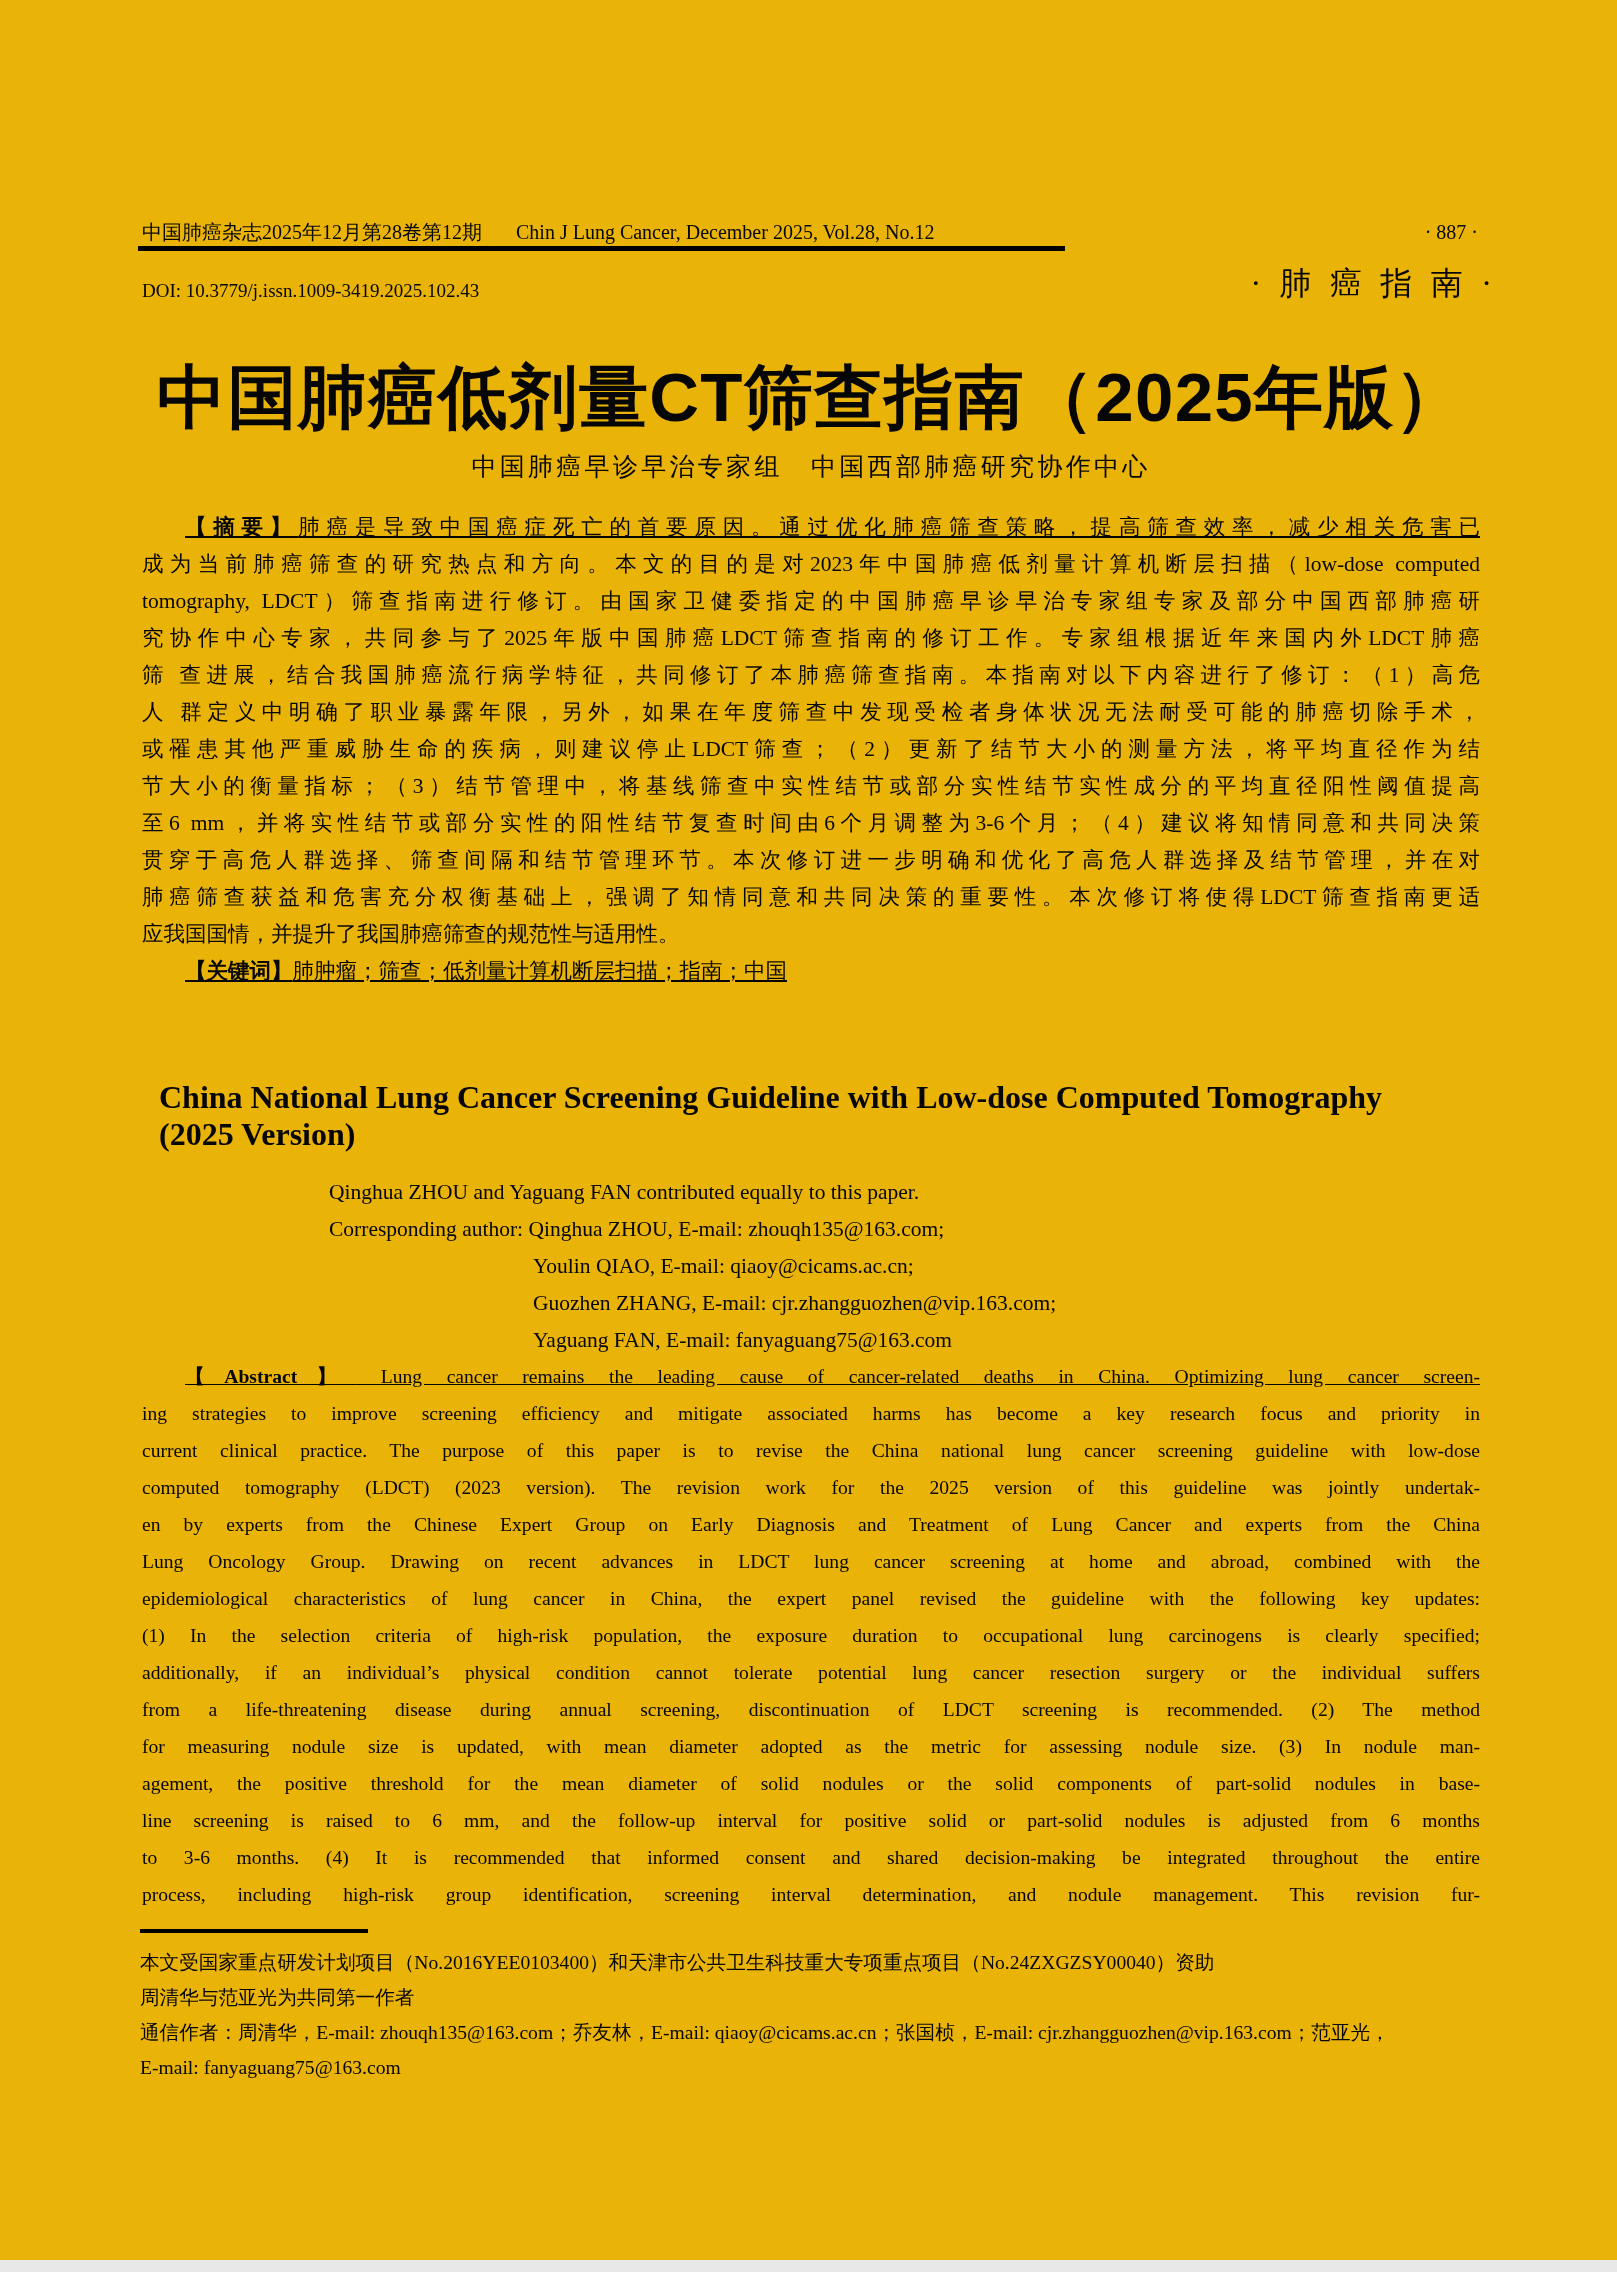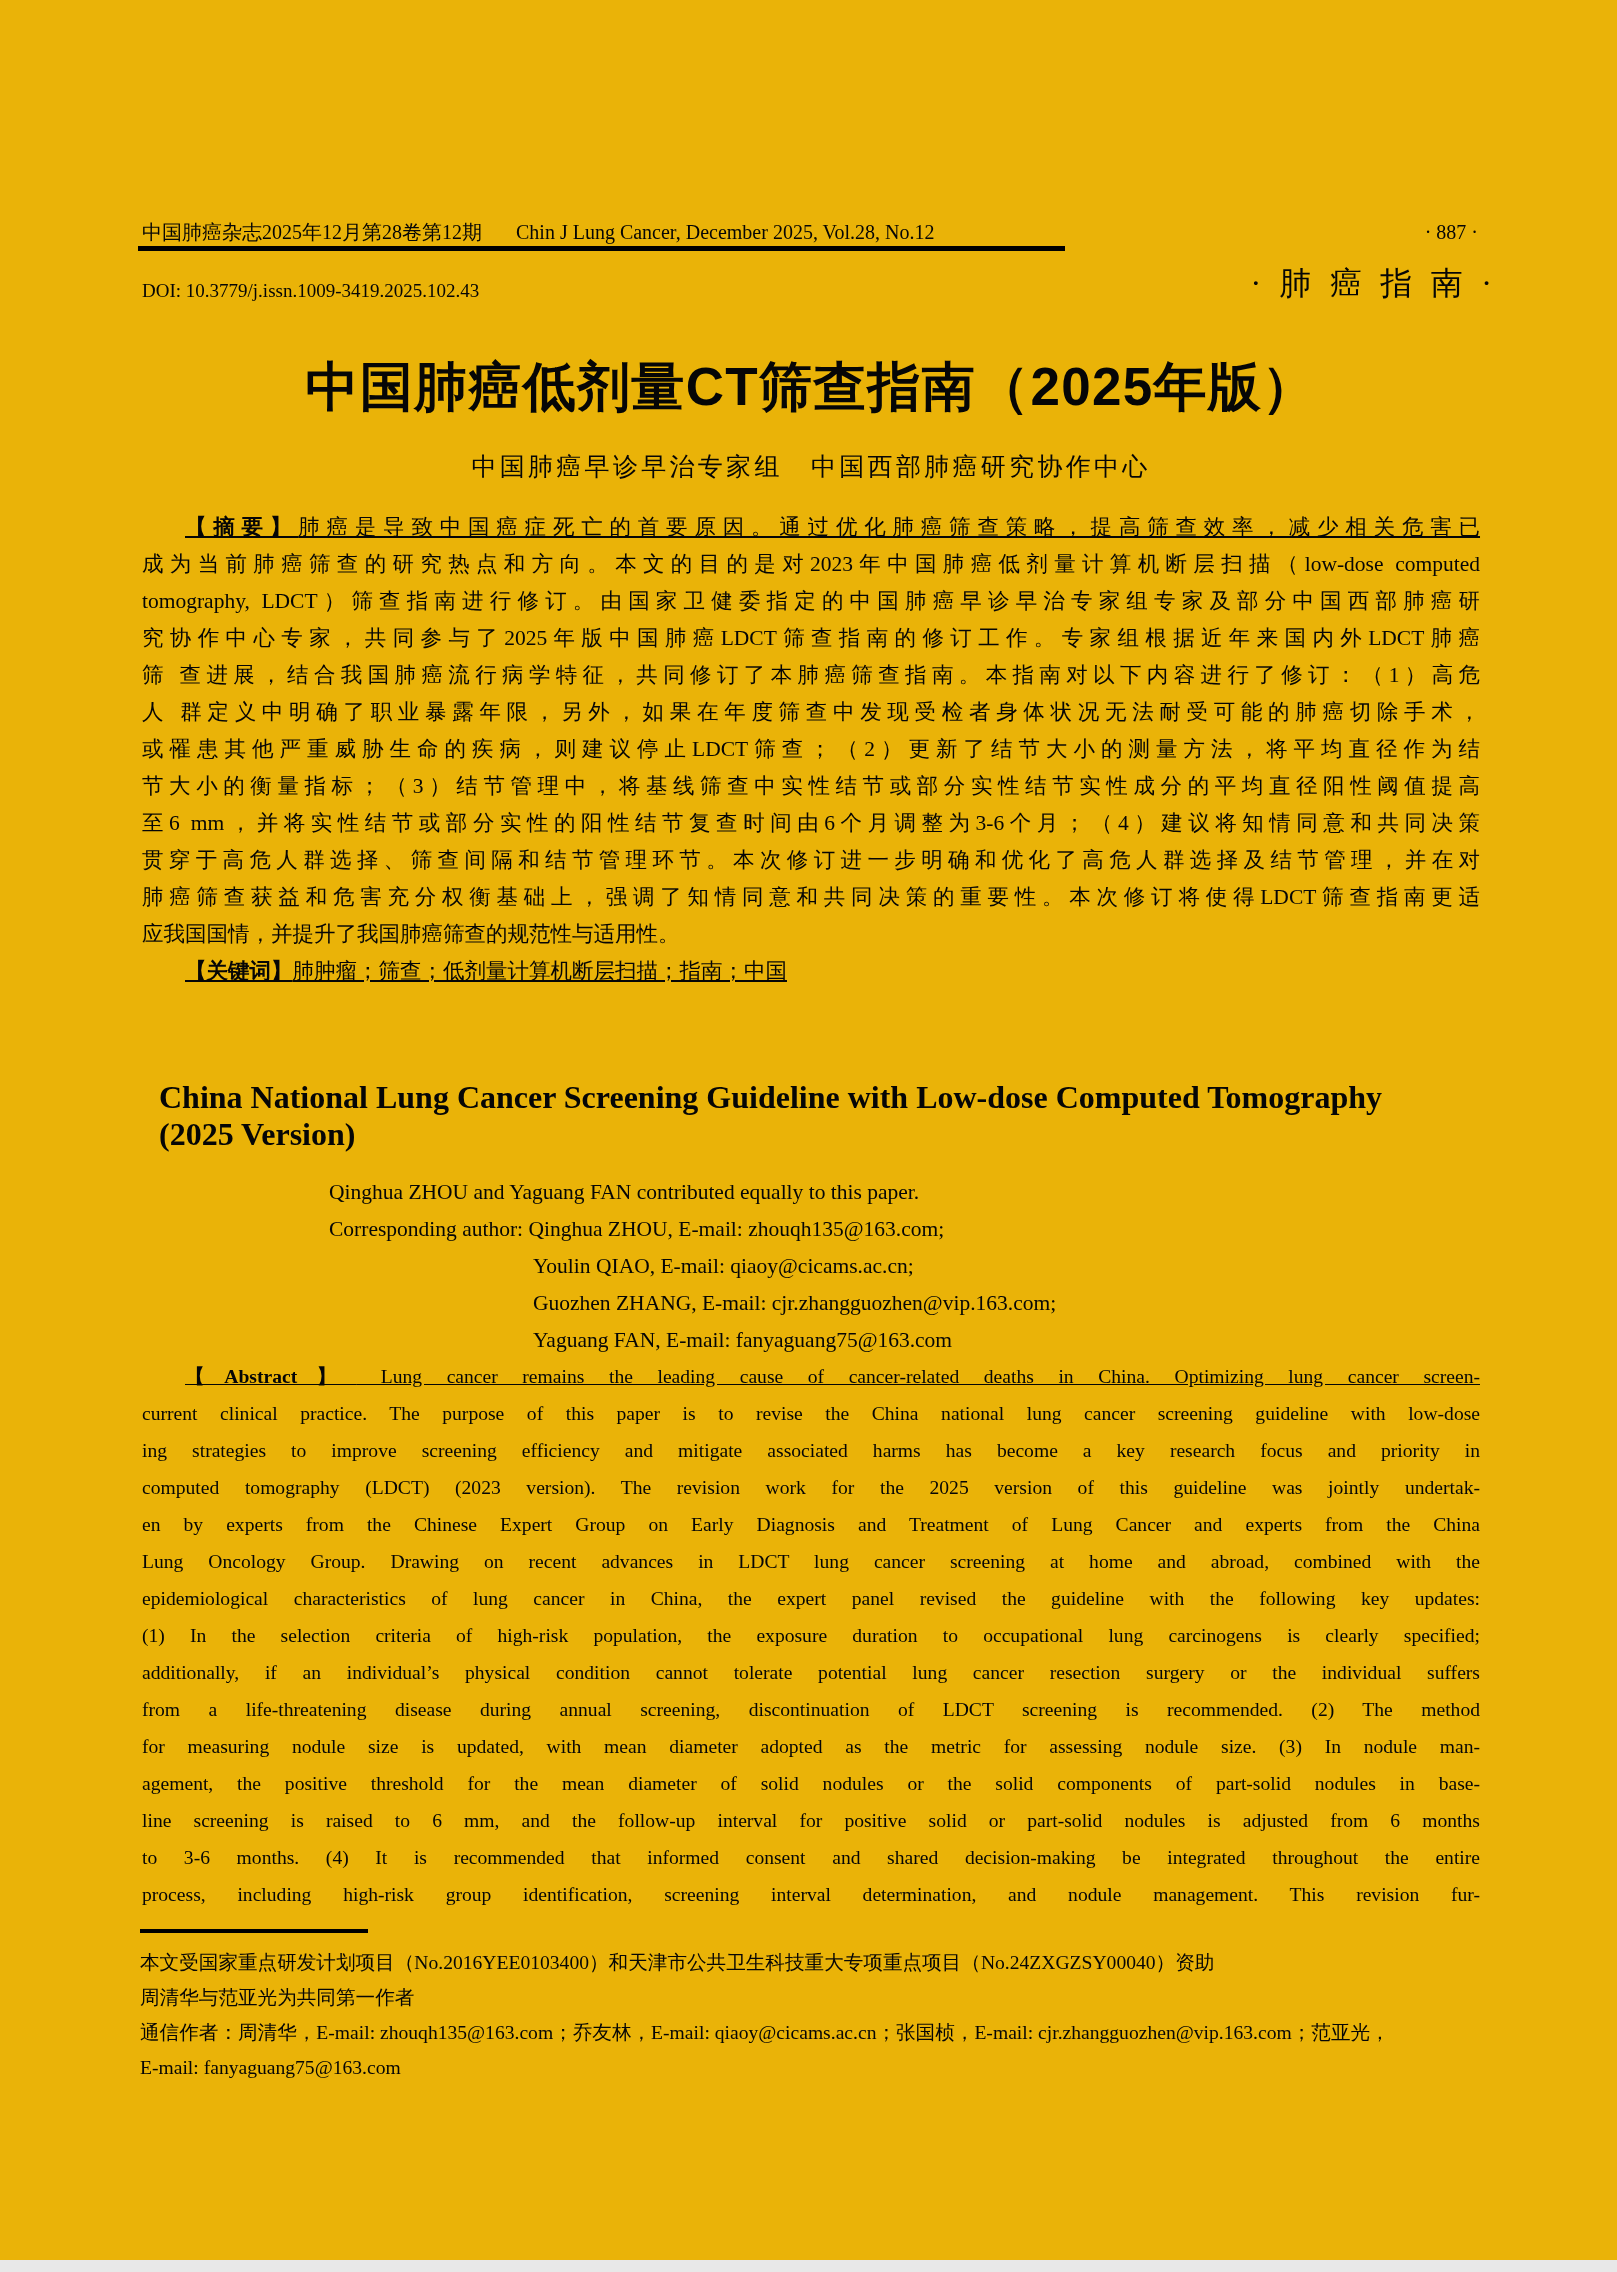--- a/index.html
+++ b/index.html
@@ -30,21 +30,21 @@
   }
   .badge {
     position: absolute; right: 121px; top: 262px;
     font-size: 32px; letter-spacing: 5.2px; white-space: nowrap;
   }
   
   .title-cn {
     position: absolute; left: 142px; width: 1338px; top: 352px;
     margin: 0; text-align: center;
     font-family: "Liberation Sans", "DejaVu Sans", sans-serif;
-    font-weight: bold; font-size: 53px; letter-spacing: 1.3px; white-space: nowrap;
+    font-weight: bold; font-size: 69px; letter-spacing: 1.3px; white-space: nowrap;
   }
   .authors-cn {
     position: absolute; left: 142px; width: 1338px; top: 450px;
     text-align: center; font-size: 25px; letter-spacing: 3.3px; white-space: nowrap;
   }
   
   .abstract-cn {
     position: absolute; left: 142px; width: 1338px; top: 509px;
     font-size: 21.5px; line-height: 37px;
   }
@@ -135,22 +135,22 @@
     <div class="indented">Youlin QIAO, E-mail: qiaoy@cicams.ac.cn;</div>
     <div class="indented">Guozhen ZHANG, E-mail: cjr.zhangguozhen@vip.163.com;</div>
     <div class="indented">Yaguang FAN, E-mail: fanyaguang75@163.com</div>
   </div>
 
   <div class="abstract-en">
     <div class="jline first">
       <span class="lab">【Abstract】</span><span> Lung cancer remains the leading cause of cancer-related deaths in China. Optimizing lung cancer screen-</span>
     </div>
     <div>
+        <div class="jline">ing strategies to improve screening efficiency and mitigate associated harms has become a key research focus and priority in</div>
         <div class="jline">current clinical practice. The purpose of this paper is to revise the China national lung cancer screening guideline with low-dose</div>
-        <div class="jline">ing strategies to improve screening efficiency and mitigate associated harms has become a key research focus and priority in</div>
         <div class="jline">computed tomography (LDCT) (2023 version). The revision work for the 2025 version of this guideline was jointly undertak-</div>
         <div class="jline">en by experts from the Chinese Expert Group on Early Diagnosis and Treatment of Lung Cancer and experts from the China</div>
         <div class="jline">Lung Oncology Group. Drawing on recent advances in LDCT lung cancer screening at home and abroad, combined with the</div>
         <div class="jline">epidemiological characteristics of lung cancer in China, the expert panel revised the guideline with the following key updates:</div>
         <div class="jline">(1) In the selection criteria of high-risk population, the exposure duration to occupational lung carcinogens is clearly specified;</div>
         <div class="jline">additionally, if an individual’s physical condition cannot tolerate potential lung cancer resection surgery or the individual suffers</div>
         <div class="jline">from a life-threatening disease during annual screening, discontinuation of LDCT screening is recommended. (2) The method</div>
         <div class="jline">for measuring nodule size is updated, with mean diameter adopted as the metric for assessing nodule size. (3) In nodule man-</div>
         <div class="jline">agement, the positive threshold for the mean diameter of solid nodules or the solid components of part-solid nodules in base-</div>
         <div class="jline">line screening is raised to 6 mm, and the follow-up interval for positive solid or part-solid nodules is adjusted from 6 months</div>

